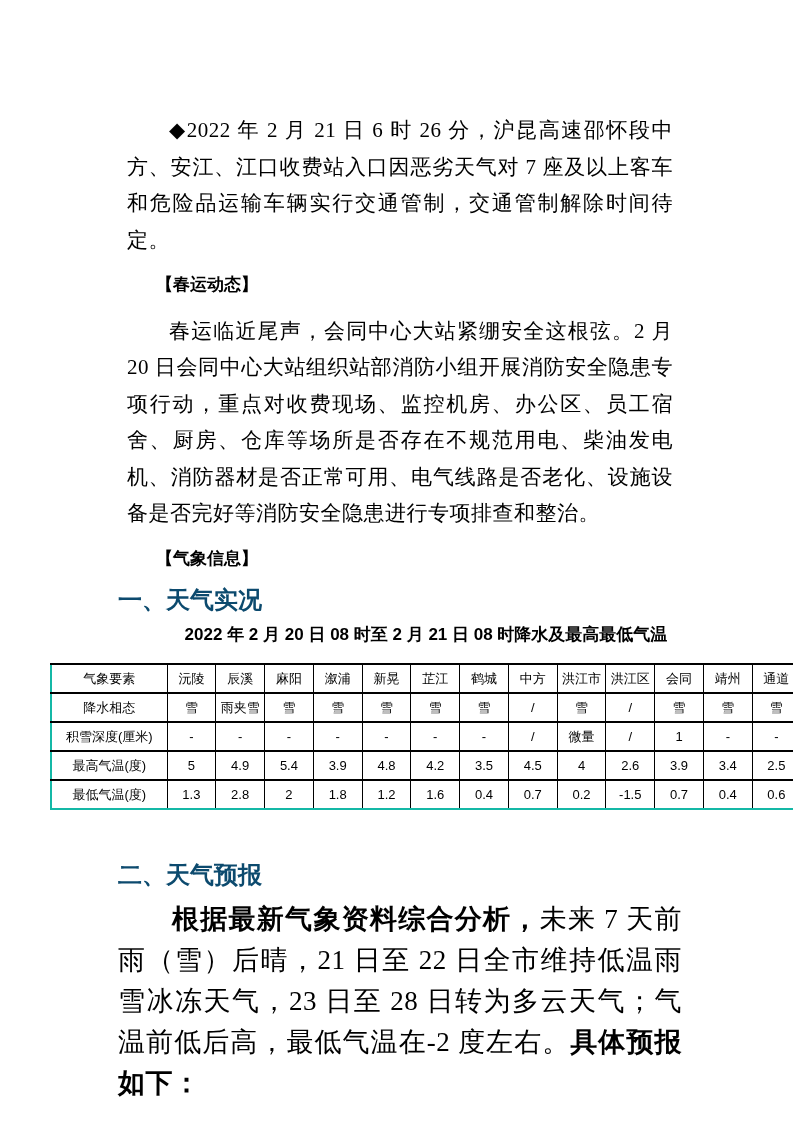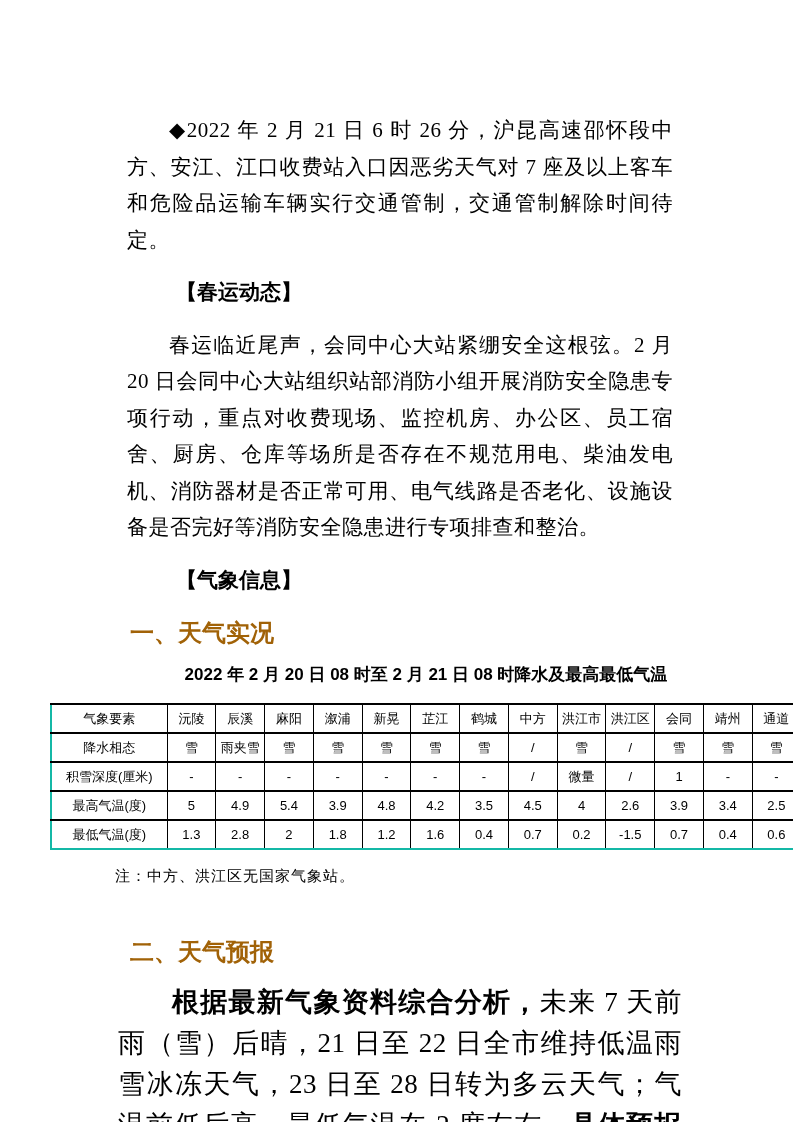--- a/index.html
+++ b/index.html
@@ -22,35 +22,35 @@
   .body-text {
     margin: 9px;
     font-size: 21px;
     line-height: 36.5px;
     letter-spacing: 0.5px;
     text-align: justify;
     text-indent: 2em;
     color: #000000;
   }
   .bracket-heading {
-    margin: 16px;
+    margin: 4px;
     font-family: "Liberation Sans", "DejaVu Sans", sans-serif;
     font-weight: bold;
-    font-size: 21px;
+    font-size: 17px;
     line-height: 36.5px;
     text-indent: 2em;
     color: #000000;
   }
   .num-heading {
-    margin: 12px;
+    margin: 0;
     font-family: "Liberation Sans", "DejaVu Sans", sans-serif;
     font-weight: bold;
     font-size: 24px;
     line-height: 37px;
-    color: #a16207;
+    color: #0c4a6e;
   }
   .table-wrap {
     width: 752px;
     margin-left: -68px;
     margin-top: 5px;
   }
   .table-title {
     text-align: center;
     font-family: "Liberation Sans", "DejaVu Sans", sans-serif;
     font-weight: bold;
@@ -205,19 +205,18 @@
             <td>0.2</td>
             <td>-1.5</td>
             <td>0.7</td>
             <td>0.4</td>
             <td>0.6</td>
           </tr>
         </tbody>
     </table>
   </div>
 
-  <p class="note">注：中方、洪江区无国家气象站。</p>
 
   <h2 class="num-heading h2-forecast">二、天气预报</h2>
 
   <p class="forecast"><b>根据最新气象资料综合分析，</b><span>未来 7 天前雨（雪）后晴，21 日至 22 日全市维持低温雨雪冰冻天气，23 日至 28 日转为多云天气；气温前低后高，最低气温在-2 度左右。</span><b>具体预报如下：</b></p>
 
 </div>
 
 </body></html>

